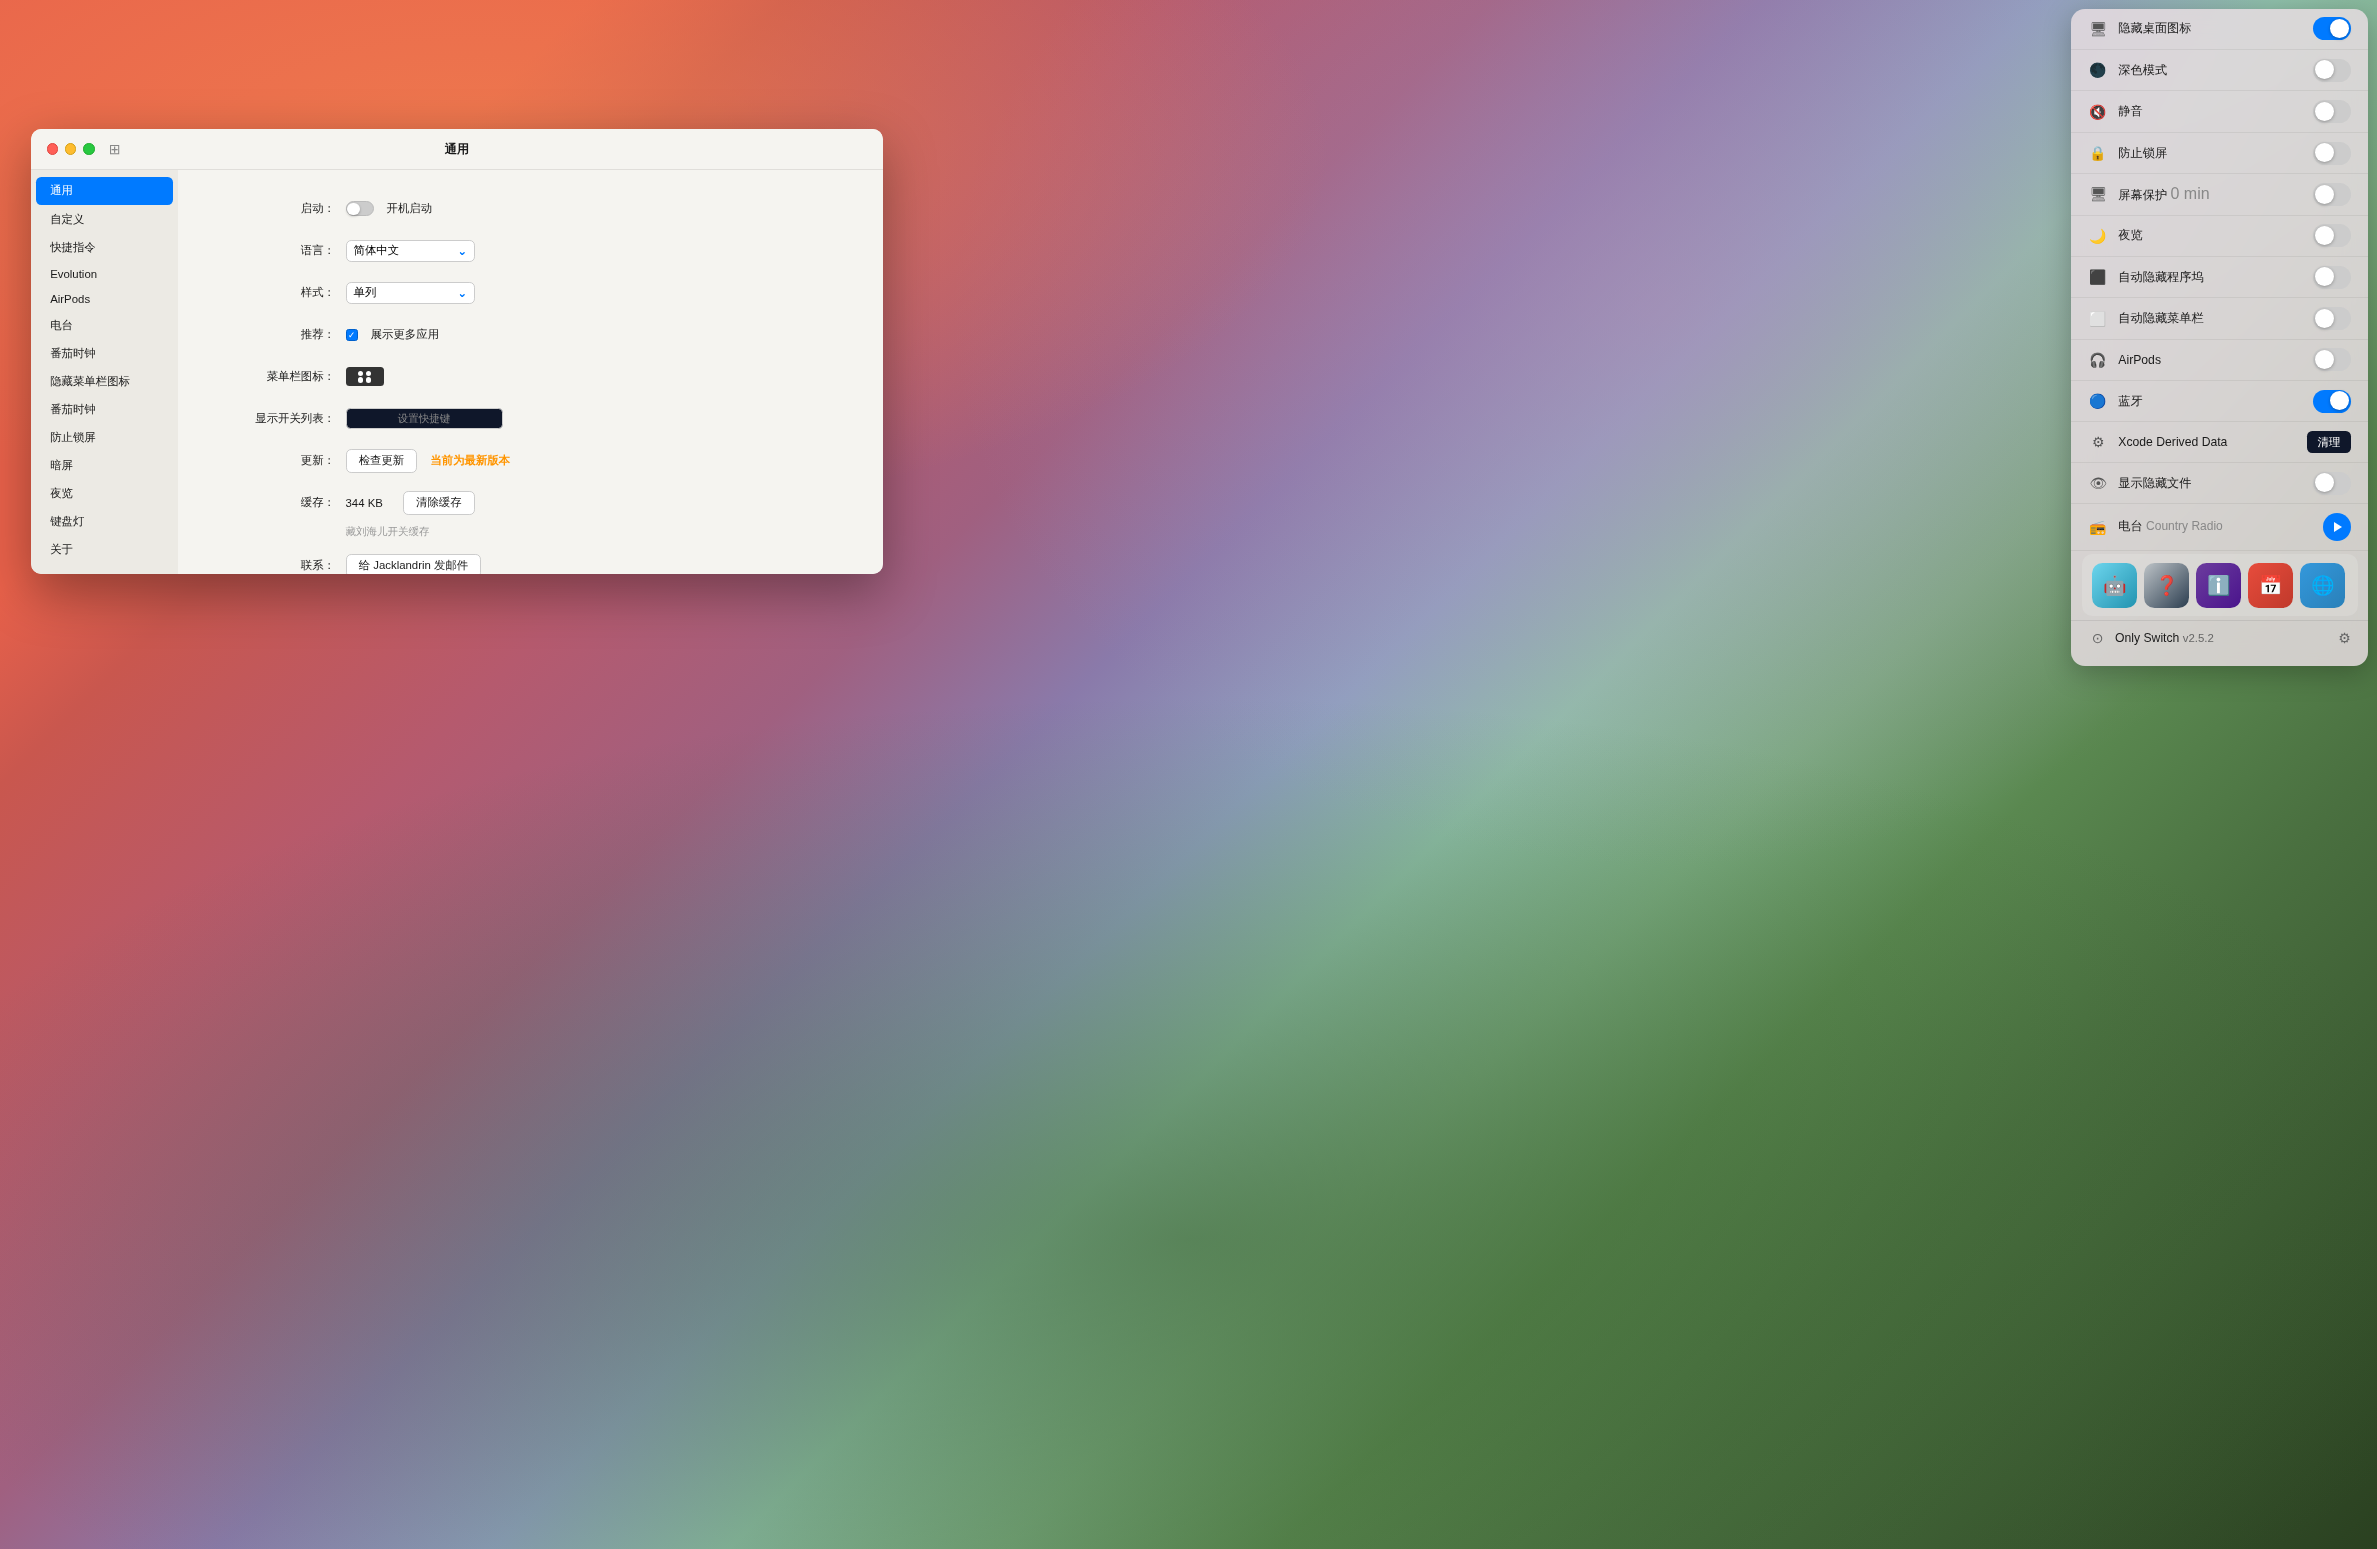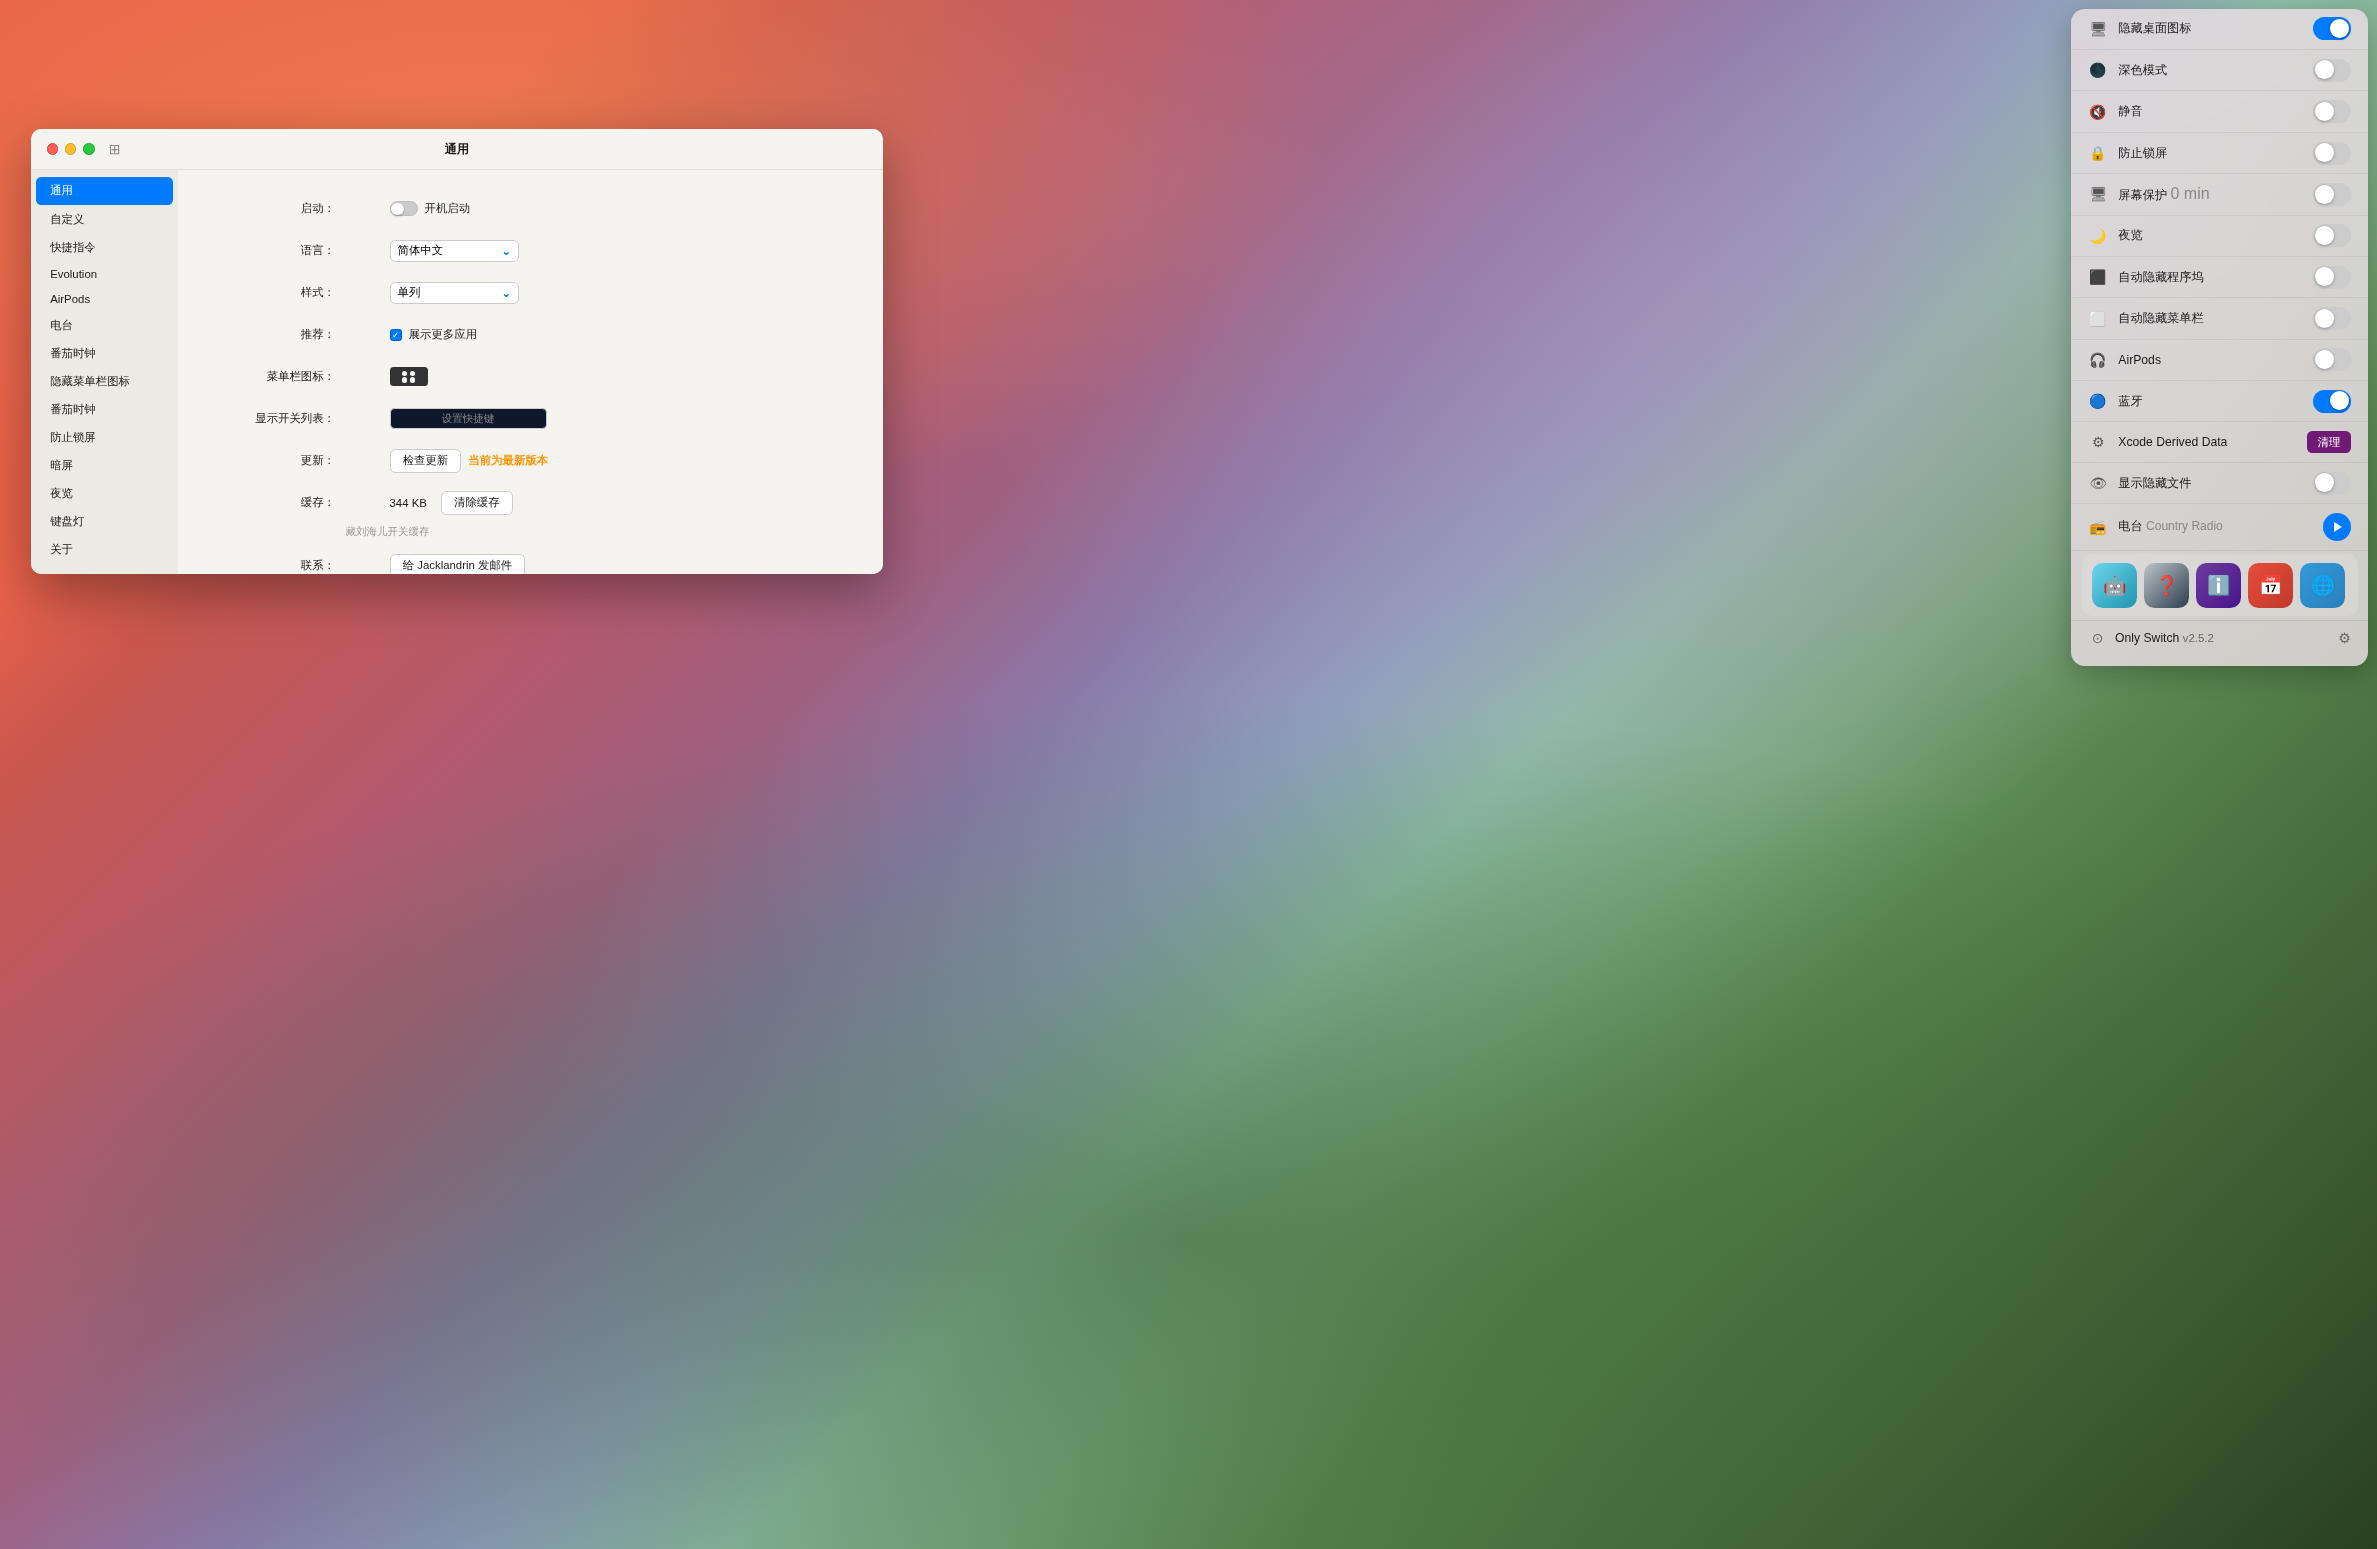--- a/index.html
+++ b/index.html
@@ -139,22 +139,21 @@
       text-align: right;
       font-size: 11.4px;
       color: #1a1a1a;
       margin-right: 10.5px;
       flex-shrink: 0;
     }
 
     .settings-control {
       display: flex;
       align-items: center;
-      gap: 7px;
-      margin-left: 44px;
+      gap: 13px;
     }
 
     
     .toggle-small {
       width: 28px;
       height: 15.7px;
       border-radius: 7.9px;
       background: #ccc;
       position: relative;
       cursor: pointer;
@@ -346,21 +345,21 @@
     .toggle-lg.on {
       background: #007aff;
     }
     .toggle-lg.on::after {
       left: 17.5px;
     }
 
     
     .clean-btn {
       padding: 3.5px 10.5px;
-      background: #701a75;
+      background: #0f172a;
       color: white;
       border: none;
       border-radius: 5.2px;
       font-size: 11.4px;
       cursor: pointer;
     }
 
     
     .play-btn {
       width: 28px;

